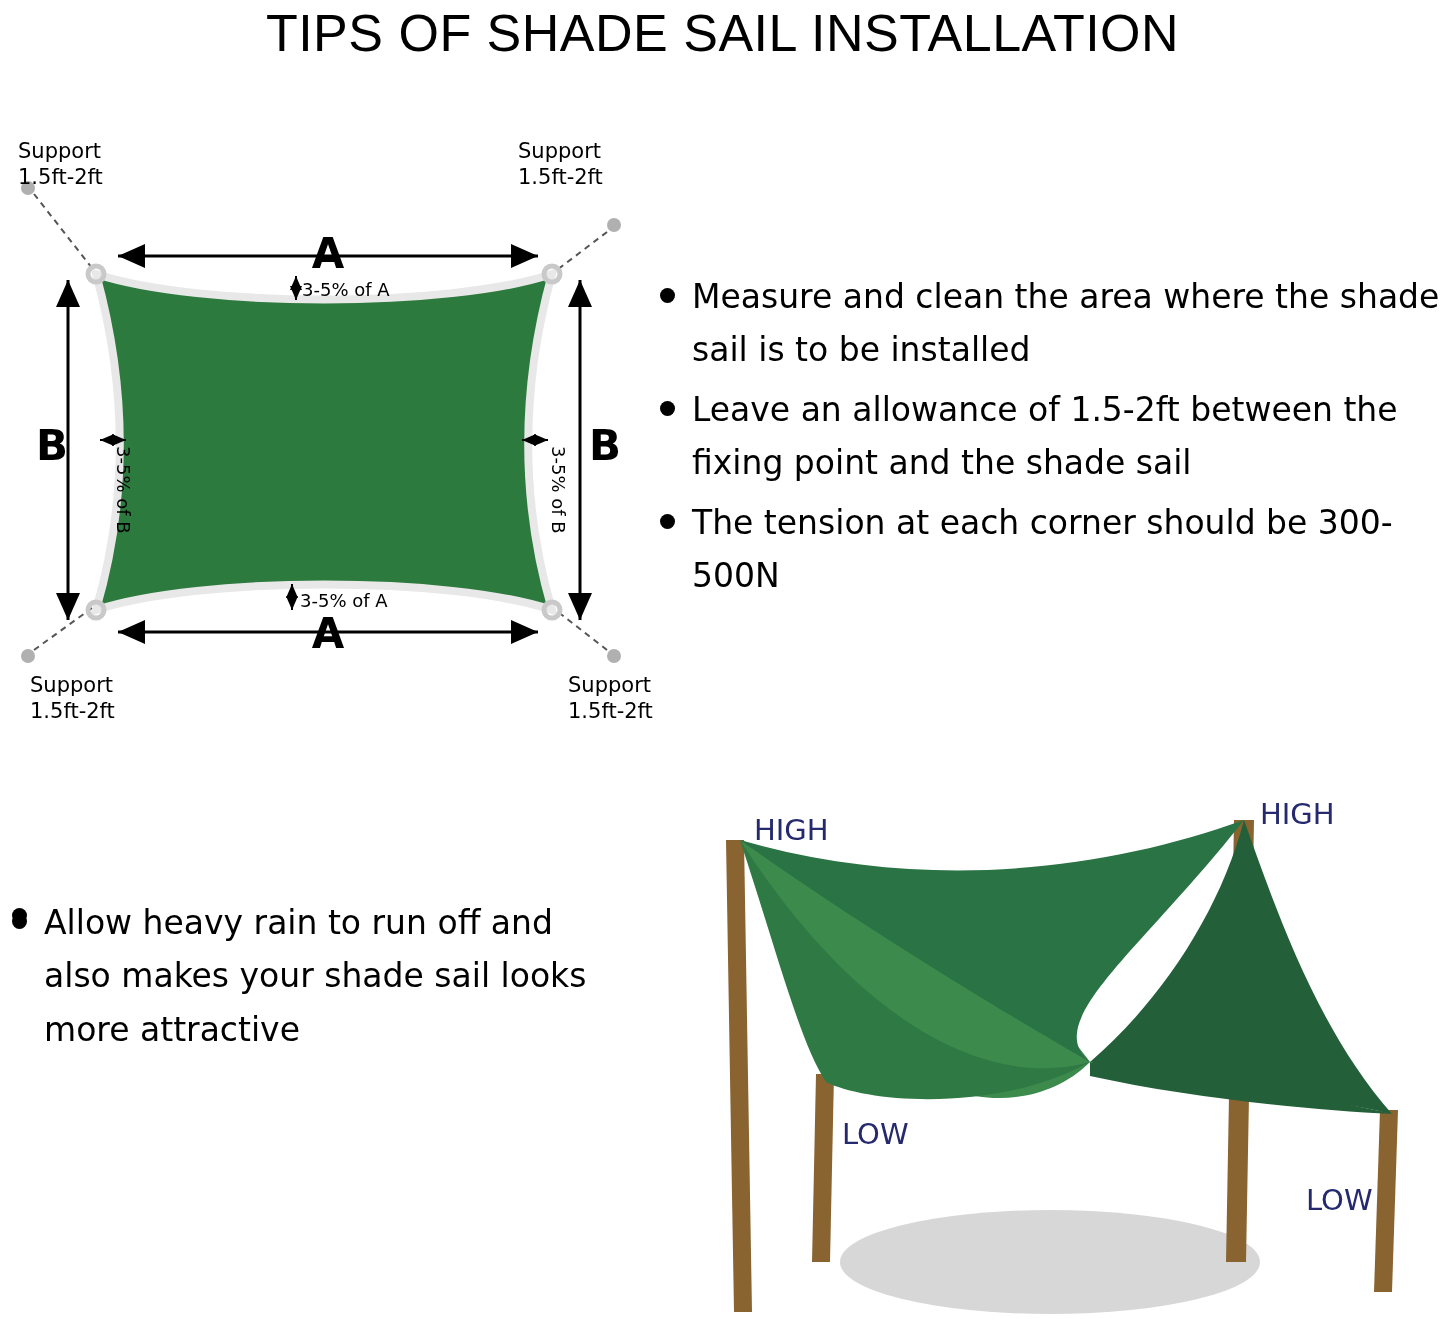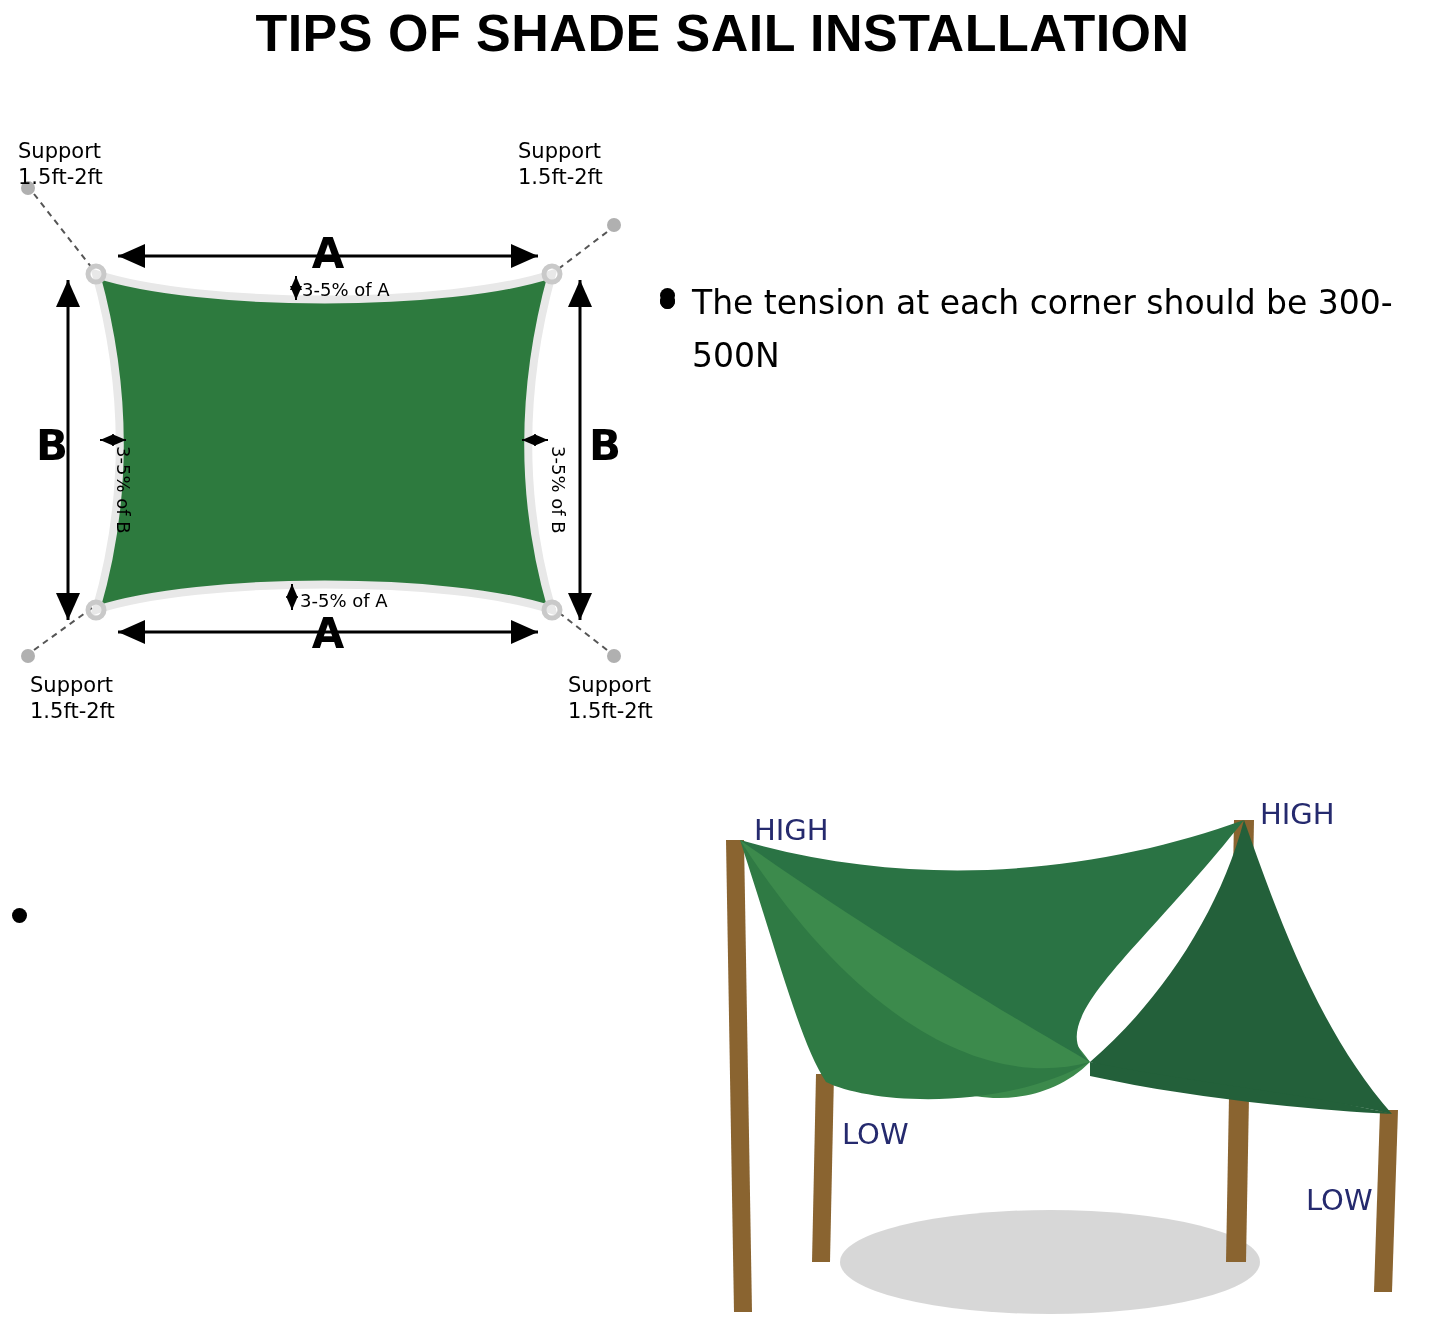--- a/index.html
+++ b/index.html
@@ -11,21 +11,21 @@
     width: 1445px;
     height: 1319px;
     font-family: "DejaVu Sans", sans-serif;
     color: #000000;
     position: relative;
     overflow: hidden;
   }
   .page-title {
     text-align: center;
     font-family: "Liberation Sans", sans-serif;
-    font-weight: bold;
+    font-weight: normal;
     font-size: 52px;
     letter-spacing: 0.5px;
     margin: 6px 0 8px 0;
     padding: 0;
     line-height: 1.05;
   }
 
   
   .top-section {
     position: absolute;
@@ -178,30 +178,31 @@
 
       <text x="30" y="552" font-size="21">Support</text>
       <text x="30" y="578" font-size="21">1.5ft-2ft</text>
 
       <text x="568" y="552" font-size="21">Support</text>
       <text x="568" y="578" font-size="21">1.5ft-2ft</text>
     </svg>
   </div>
 
   <ul class="bullets bullets-top">
-    <li><span class="dot"></span></li>
-    <li><span class="dot"></span></li>
+    <li><span class="dot"></span><span>Measure and clean the area where the shade sail is to be installed</span></li>
+    <li><span class="dot"></span><span>Leave an allowance of 1.5-2ft between the fixing point and the shade sail</span></li>
     <li><span class="dot"></span><span>The tension at each corner should be 300-500N</span></li>
   </ul>
 </div>
 
 <div class="bottom-section">
 
   <ul class="bullets bullets-bottom">
     <li><span class="dot"></span></li>
+    <li><span class="dot"></span><span>Allow heavy rain to run off and also makes your shade sail looks more attractive</span></li>
   </ul>
 
   <div class="diagram-bottom">
     <svg width="825" height="539" viewBox="0 0 825 539">
 
       <ellipse cx="430" cy="470" rx="210" ry="52" fill="#c9c9c9" opacity="0.75"></ellipse>
 
       <polygon points="106,48 124,48 132,520 114,520" fill="#8a6430"></polygon>
 
       <polygon points="614,28 634,28 626,470 606,470" fill="#8a6430"></polygon>

